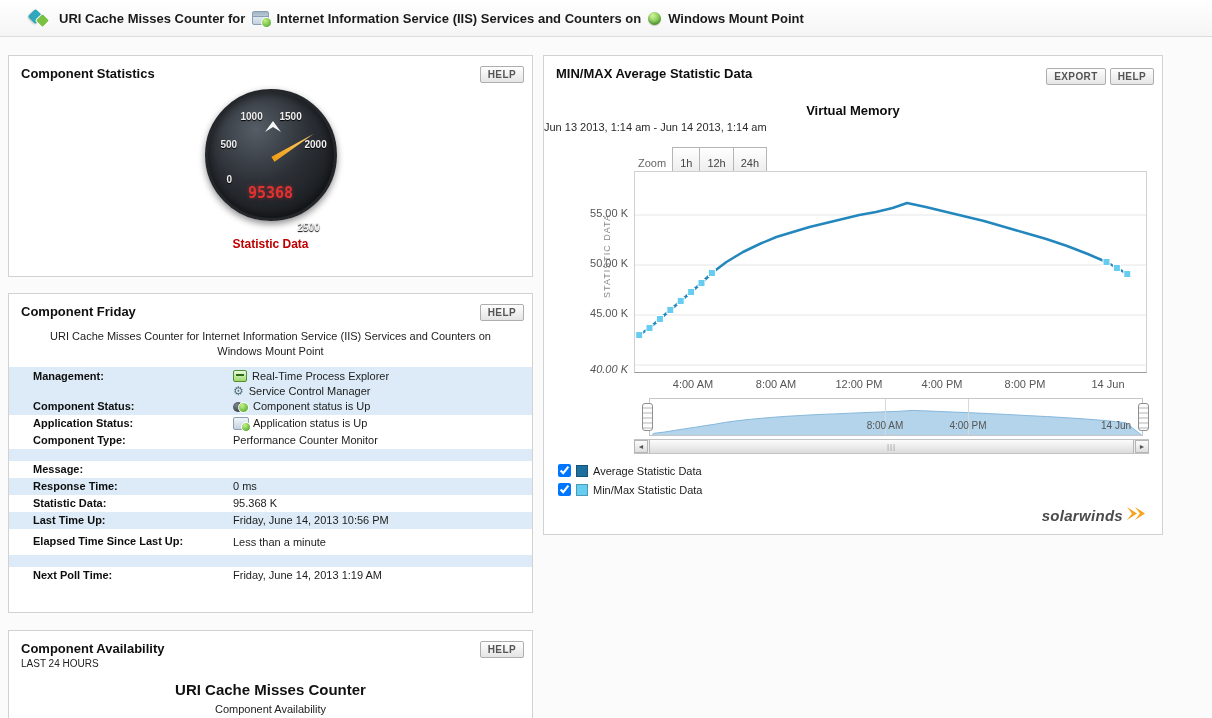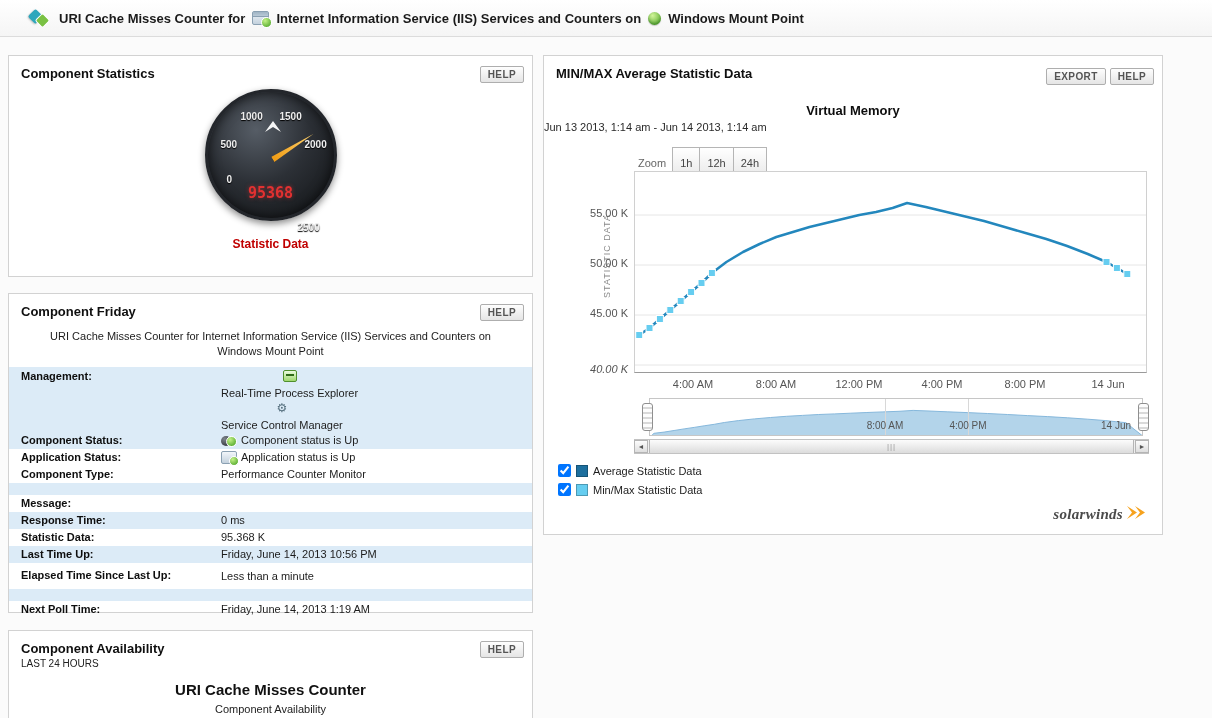--- a/index.html
+++ b/index.html
@@ -72,28 +72,28 @@
   .gauge-logo { position:absolute; left:56px; top:27px; opacity:.95; }
   .gauge-value {
     position:absolute; bottom:16px; left:0; right:0; text-align:center;
     color:#e23131; font-size:15px; font-weight:bold;
     font-family:"DejaVu Sans Mono", monospace; text-shadow:0 0 4px rgba(226,49,49,.55);
   }
   .gauge-caption { margin-top:16px; color:#c00000; font-weight:bold; font-size:12px; }
 
   
   .dsub { text-align:center; font-size:11px; color:#1c1c1c; padding:4px 26px 8px; line-height:1.35; }
-  .drow { display:flex; align-items:center; min-height:17px; padding:1px 0; font-size:11px; }
+  .drow { display:flex; align-items:center; min-height:17px; padding:1px 12px; font-size:11px; }
   .drow .lbl { width:212px; padding-left:12px; font-weight:bold; color:#0e0e0e; line-height:1.2; }
   .drow .val { flex:1; color:#1c1c1c; display:flex; align-items:center; gap:4px; }
   .blue { background:#dcebf7; }
   .sprow { min-height:12px; }
   .mgmt { align-items:flex-start; padding-top:3px; }
   .mgmt .val { flex-direction:column; align-items:flex-start; gap:3px; }
-  .mlink { display:flex; align-items:center; gap:5px; color:#1c1c1c; cursor:pointer;flex-direction:column; }
+  .mlink { display:flex; align-items:center; gap:5px; color:#1c1c1c; cursor:pointer; }
   .ic-rtpe { width:14px; height:12px; background:linear-gradient(#eafbe0,#9fd86d); border:1px solid #4f8f2c; border-radius:2px; display:inline-block; position:relative; }
   .ic-rtpe::after{ content:""; position:absolute; left:2px; right:2px; top:3px; height:2px; background:#2e6b16; }
   .ic-scm { font-size:12px; color:#56707f; line-height:1; }
   .ic-appstat { position:relative; width:16px; height:13px; background:linear-gradient(#f2f6fa,#c3d1dd); border:1px solid #8aa0b2; border-radius:2px; display:inline-block; }
   .ic-appstat::after { content:""; position:absolute; right:-3px; bottom:-3px; width:8px; height:8px; border-radius:50%;
     background:radial-gradient(circle at 35% 30%, #c4f287, #3f9c1c); border:1px solid #fff; }
   .ic-compstat { position:relative; width:16px; height:13px; display:inline-block; }
   .ic-compstat::before { content:""; position:absolute; left:0; top:2px; width:10px; height:10px; border-radius:50%;
     background:radial-gradient(circle at 35% 30%, #7d848c, #23272c); }
   .ic-compstat::after { content:""; position:absolute; right:0; bottom:0; width:9px; height:9px; border-radius:50%;
@@ -136,21 +136,21 @@
   .sb-thumb { position:absolute; left:14px; right:14px; top:0; bottom:0;
     background:linear-gradient(#fcfcfc,#dcdcdc); border-left:1px solid #b5b5b5; border-right:1px solid #b5b5b5;
     display:flex; align-items:center; justify-content:center; color:#9a9a9a; font-size:8px; letter-spacing:1px; cursor:grab; }
 
   .legend { position:absolute; left:14px; top:408px; font-size:11px; color:#1c1c1c; }
   .leg-item { display:flex; align-items:center; gap:5px; margin-bottom:6px; cursor:pointer; }
   .leg-item input { width:13px; height:13px; margin:0; }
   .swatch { width:12px; height:12px; display:inline-block; border:1px solid rgba(0,0,0,.25); }
 
   .logo { position:absolute; right:16px; bottom:10px; display:flex; align-items:center; gap:3px;
-    font-size:15px; font-weight:bold; font-style:italic; color:#4a4a4a; letter-spacing:.3px;font-family:Liberation Serif, serif; }
+    font-size:15px; font-weight:bold; font-style:italic; color:#4a4a4a; letter-spacing:.3px; }
 </style>
 </head>
 <body>
 
 <header class="topbar">
   <span class="ic-comp">
       <i class="a"></i>
       <i class="b"></i>
     </span>
   <span>URI Cache Misses Counter for</span>

